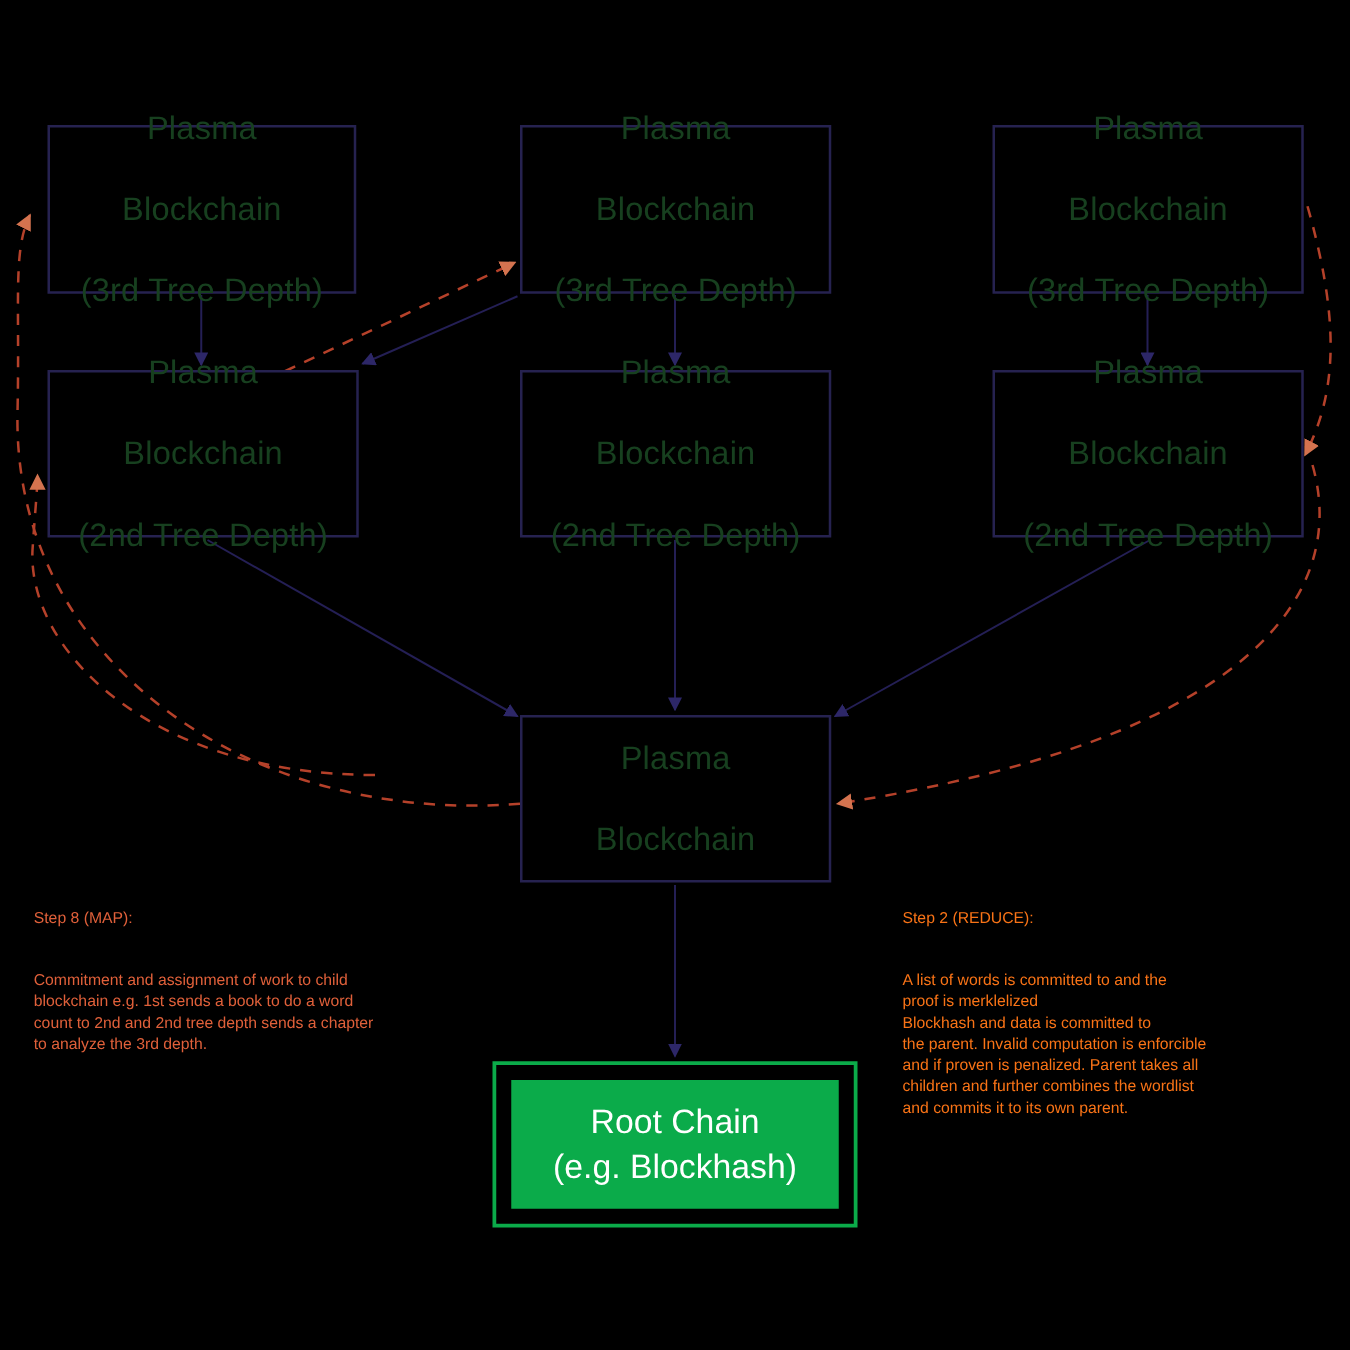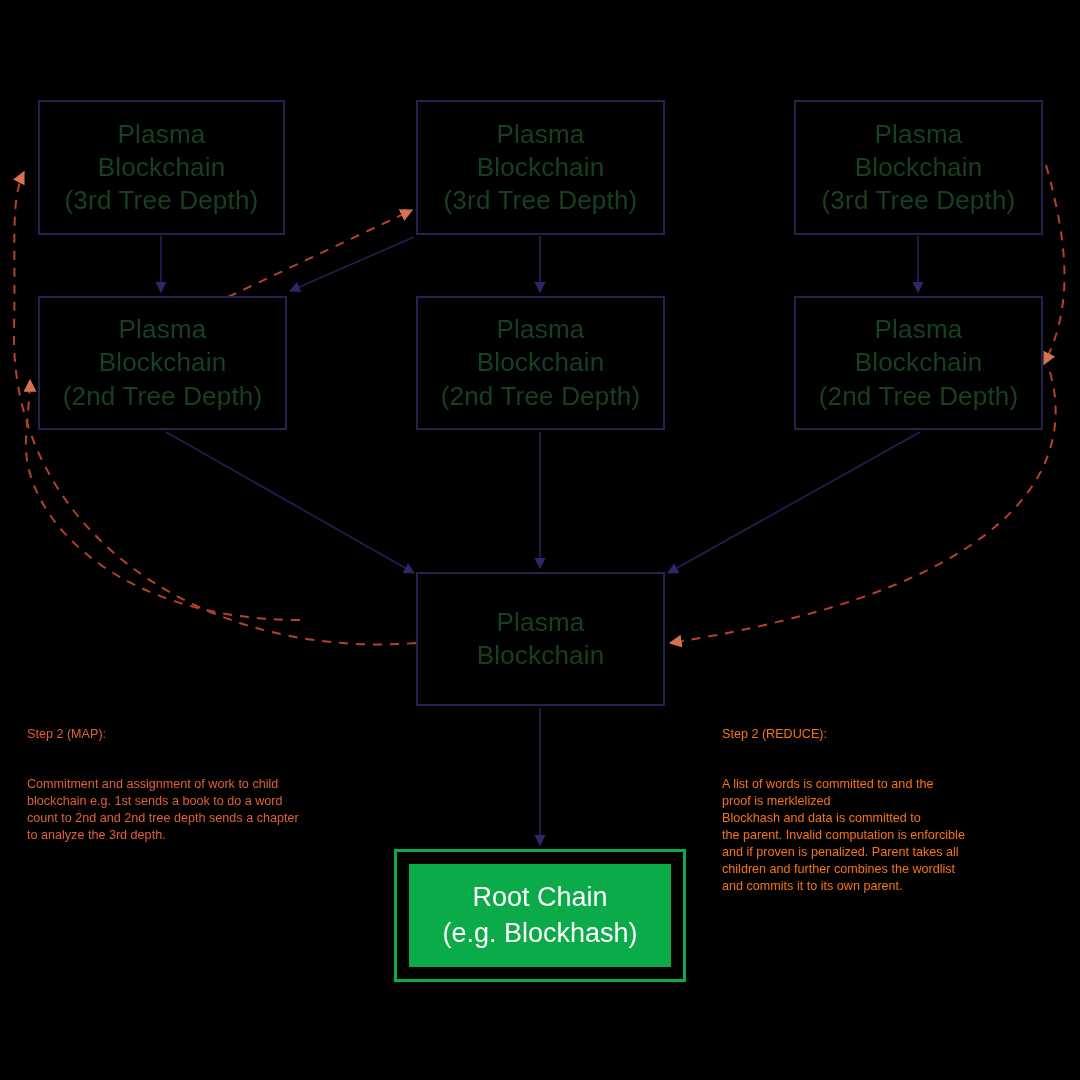--- a/index.html
+++ b/index.html
@@ -36,20 +36,21 @@
     display: flex;
     flex-direction: column;
     align-items: center;
     justify-content: center;
     text-align: center;
     color: #17401f;
     font-size: 26px;
     line-height: 1.28;
     letter-spacing: 0.2px;
     font-family: "Liberation Sans", sans-serif;
+    gap: 32px;
   }
   .node .line { display: block; white-space: nowrap; }
 
   
   .root-outer {
     position: absolute;
     box-sizing: border-box;
     border: 3px solid #14b8a6;
     background: #000000;
     padding: 12px;
@@ -153,21 +154,21 @@
     </div>
 
   <div class="root-outer" id="root-chain" style="left: 394px; top: 849px; width: 292px; height: 133px; border-color: rgb(11, 171, 74);">
     <div class="root-inner" id="root-chain-inner" style="background: rgb(11, 171, 74); color: rgb(255, 255, 255);">
         <span class="line">Root Chain</span>
         <span class="line">(e.g. Blockhash)</span>
       </div>
   </div>
 
   <div class="note" id="note-step1" style="left: 27px; top: 692px; color: rgb(224, 96, 58);">
-    <span class="note-title">Step 2 (MAP):</span>
+    <span class="note-title">Step 8 (MAP):</span>
     <span class="note-body">Commitment and assignment of work to child
 blockchain e.g. 1st sends a book to do a word
 count to 2nd and 2nd tree depth sends a chapter
 to analyze the 3rd depth.</span>
   </div>
 
   <div class="note" id="note-step2" style="left: 722px; top: 692px; color: #f97316;">
     <span class="note-title">Step 2 (REDUCE):</span>
     <span class="note-body">A list of words is committed to and the
 proof is merklelized

